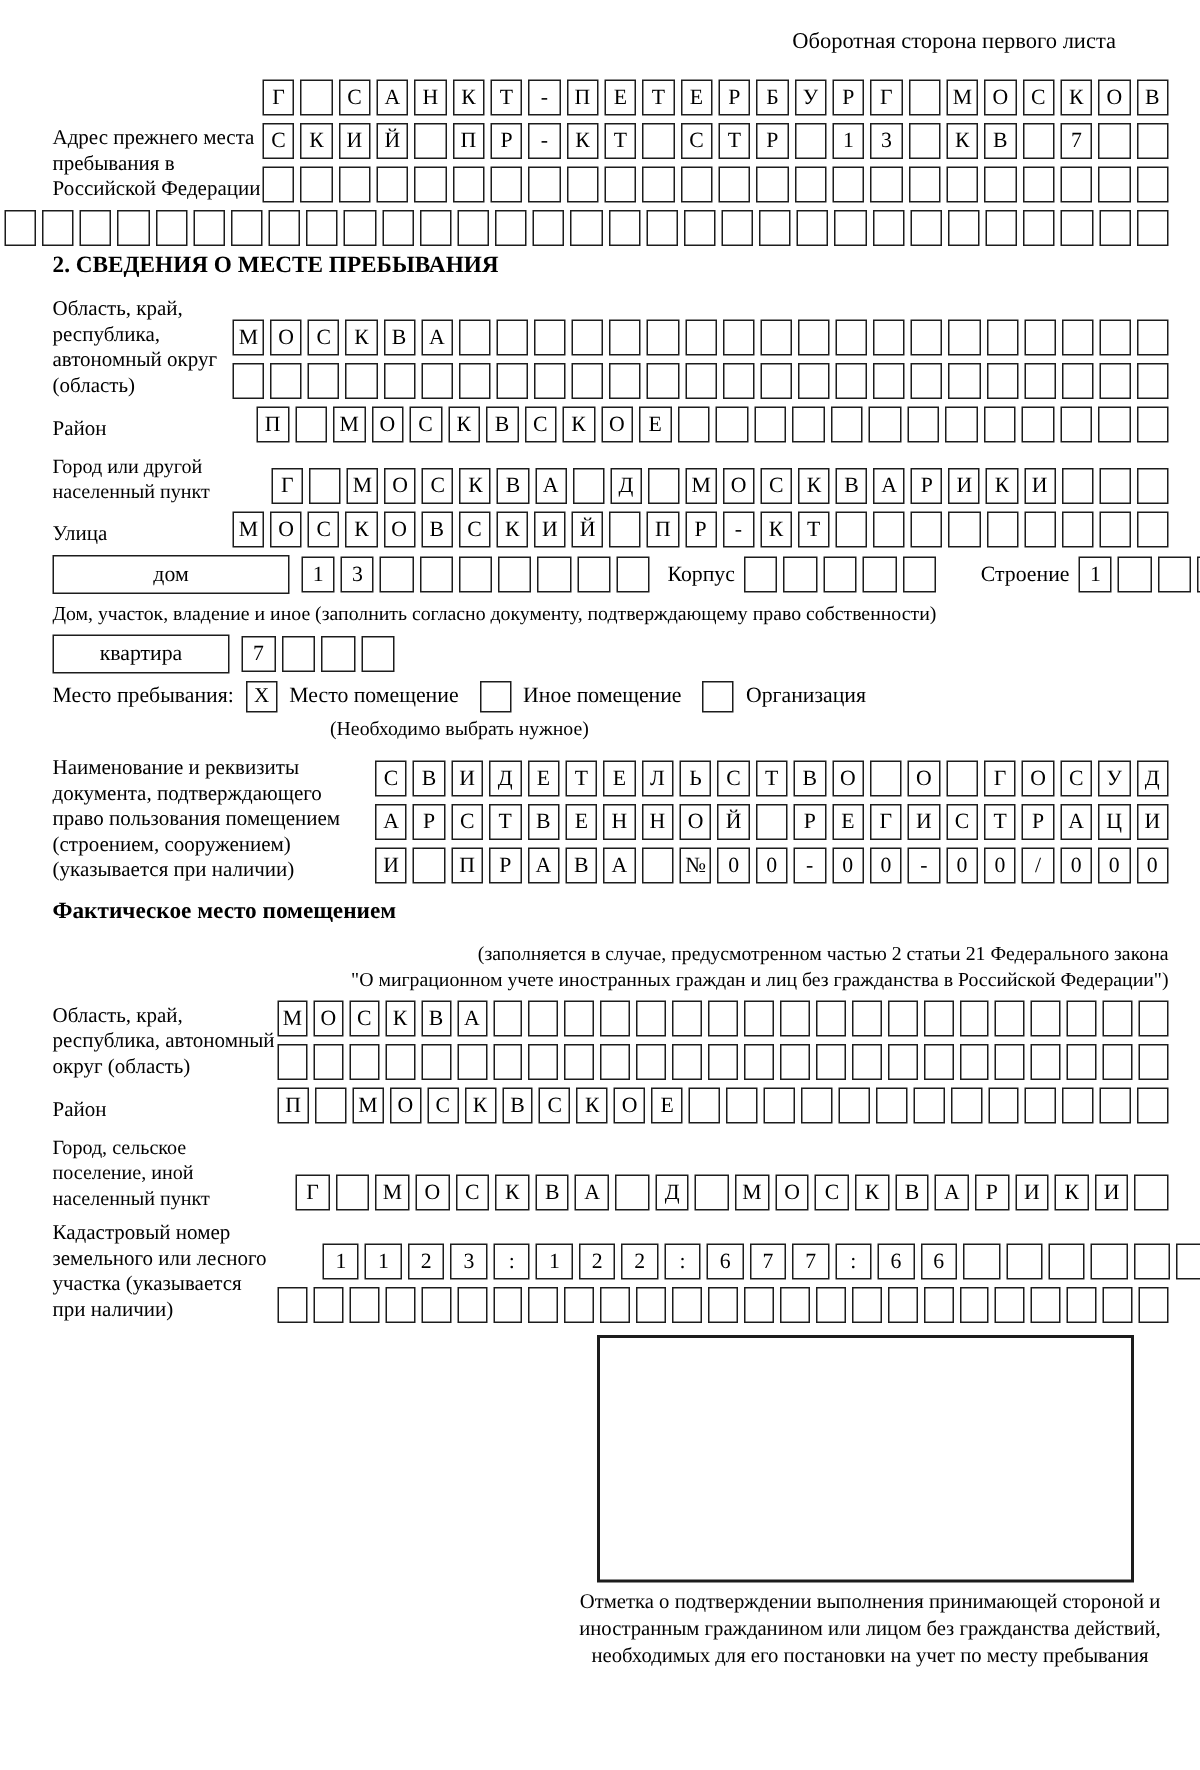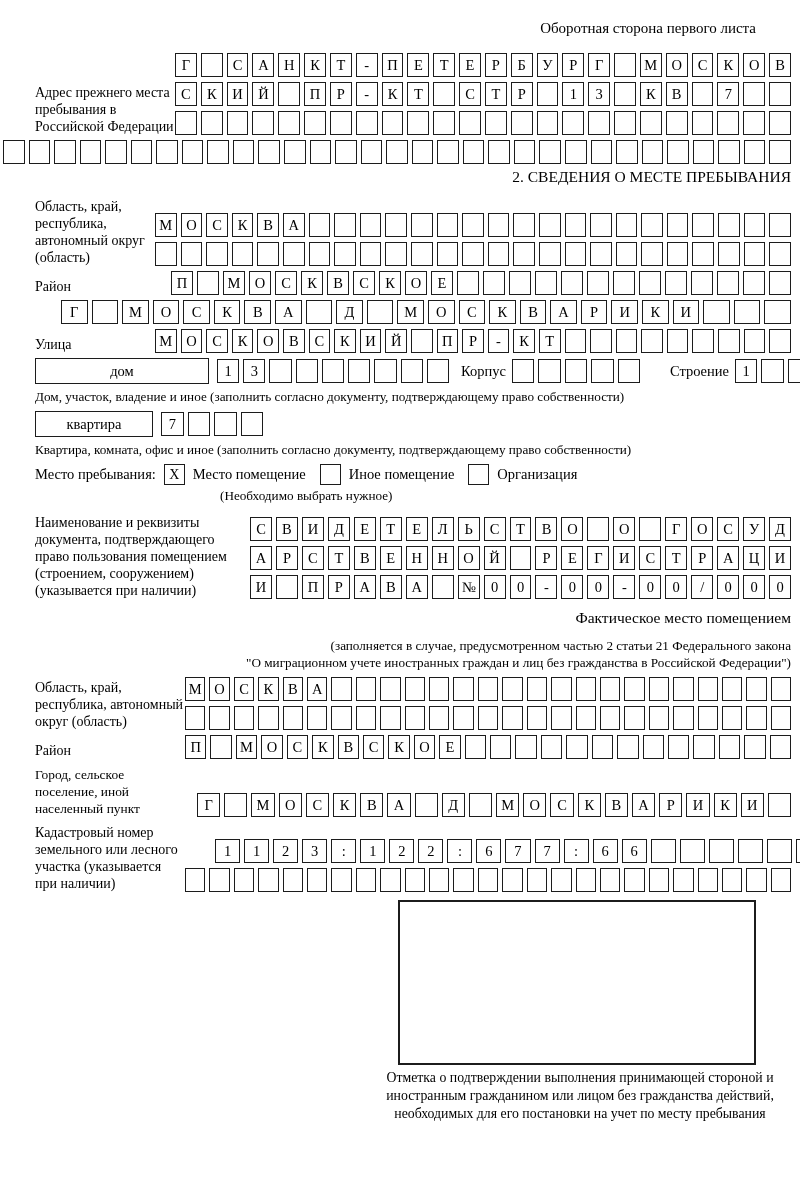--- a/index.html
+++ b/index.html
@@ -1,43 +1,43 @@
 <!DOCTYPE html>
 <html><head>
 <meta charset="utf-8">
 <style>
   html,body{margin:0;padding:0;background:#fff;}
   .page{
     width:800px;height:1180px;box-sizing:border-box;
-    padding:20px 9px 0 35px;background:#fff;color:#000;
+    padding:20px 21px 0 35px;background:#fff;color:#000;
     font-family:"Liberation Serif", "DejaVu Serif", serif;
     overflow:hidden;position:relative;
   }
   .doc-title{text-align:right;font-size:15px;padding-right:35px;}
   .frow{display:flex;margin-bottom:5px;align-items:flex-end;}
   .flabel{flex:none;font-size:14px;line-height:17px;padding-top:2px;}
   .w140{width:140px}.w120{width:120px}.w150{width:150px}.w215{width:215px}
   .sm{font-size:13.4px;}
   .rows{flex:1;display:flex;flex-direction:column;gap:5px;min-width:0;}
   .boxes{flex:1;display:flex;gap:4px;height:24px;min-width:0;}
   .rows .boxes{flex:none;width:100%;}
   .boxes .cell{
     flex:1;min-width:0;border:1.6px solid #1c1c1c;box-sizing:border-box;
     display:flex;align-items:center;justify-content:center;
     font-size:14.5px;line-height:1;overflow:hidden;
   }
   .ind12{margin-left:12px}.ind16{margin-left:16px}.ind26{margin-left:26px}.ind30{margin-left:30px}
   .full{margin-left:-32px;margin-bottom:3px;}
   .note{font-size:13.2px;margin-bottom:6px;}
   .center{text-align:center;}
-  .sec-title{font-weight:normal;text-align:right;font-size:15.5px;margin:4px 0 10px;}
+  .sec-title{font-weight:bold;text-align:left;font-size:15.5px;margin:4px 0 10px;}
   .hrow{display:flex;align-items:center;margin-bottom:5px;}
   .bigbox{border:1.6px solid #1c1c1c;height:26px;box-sizing:border-box;
     display:flex;align-items:center;justify-content:center;font-size:14.5px;flex:none;}
-  .wb160{width:174px;margin-right:8px}.wb120{width:118px;margin-right:8px}
+  .wb160{width:158px;margin-right:8px}.wb120{width:118px;margin-right:8px}
   .wc9{flex:none;width:232px}.wc5{flex:none;width:128px}.wc4{flex:none;width:102px}
   .inline-label{font-size:14.5px;flex:none;}
   .ml-k{margin:0 6px 0 12px}.ml-s{margin:0 6px 0 30px}
   .chkrow{display:flex;align-items:center;margin:4px 0 3px;font-size:14.5px;}
   .chk{width:21px;height:21px;border:1.6px solid #1c1c1c;box-sizing:border-box;flex:none;
     display:inline-flex;align-items:center;justify-content:center;font-size:14px;}
   .chklabel{margin:0 14px 0 8px;}
   .chklead{margin-right:8px;}
   .chknote{font-size:13.2px;margin:0 0 8px 185px;}
   .fact-note{text-align:right;font-size:13.2px;line-height:17px;}
@@ -257,20 +257,21 @@
         <span class="cell"></span>
         <span class="cell"></span>
         <span class="cell"></span>
         <span class="cell"></span>
         <span class="cell"></span>
         <span class="cell"></span>
       </div>
   </div>
 
   <div class="frow">
+    <div class="flabel w120 sm">Город или другой населенный пункт</div>
     <div class="boxes ind26">
         <span class="cell">Г</span>
         <span class="cell"></span>
         <span class="cell">М</span>
         <span class="cell">О</span>
         <span class="cell">С</span>
         <span class="cell">К</span>
         <span class="cell">В</span>
         <span class="cell">А</span>
         <span class="cell"></span>
@@ -356,21 +357,20 @@
 
   <div class="hrow">
     <div class="bigbox wb120">квартира</div>
     <div class="boxes wc4">
         <span class="cell">7</span>
         <span class="cell"></span>
         <span class="cell"></span>
         <span class="cell"></span>
       </div>
   </div>
-  <div class="note">Квартира, комната, офис и иное (заполнить согласно документу, подтверждающему право собственности)</div>
 
   <div class="chkrow">
     <span class="chklead">Место пребывания:</span>
     <span class="chk">X</span>
     <span class="chklabel">Место помещение</span>
     <span class="chk"></span>
     <span class="chklabel">Иное помещение</span>
     <span class="chk"></span>
     <span class="chklabel">Организация</span>
   </div>

